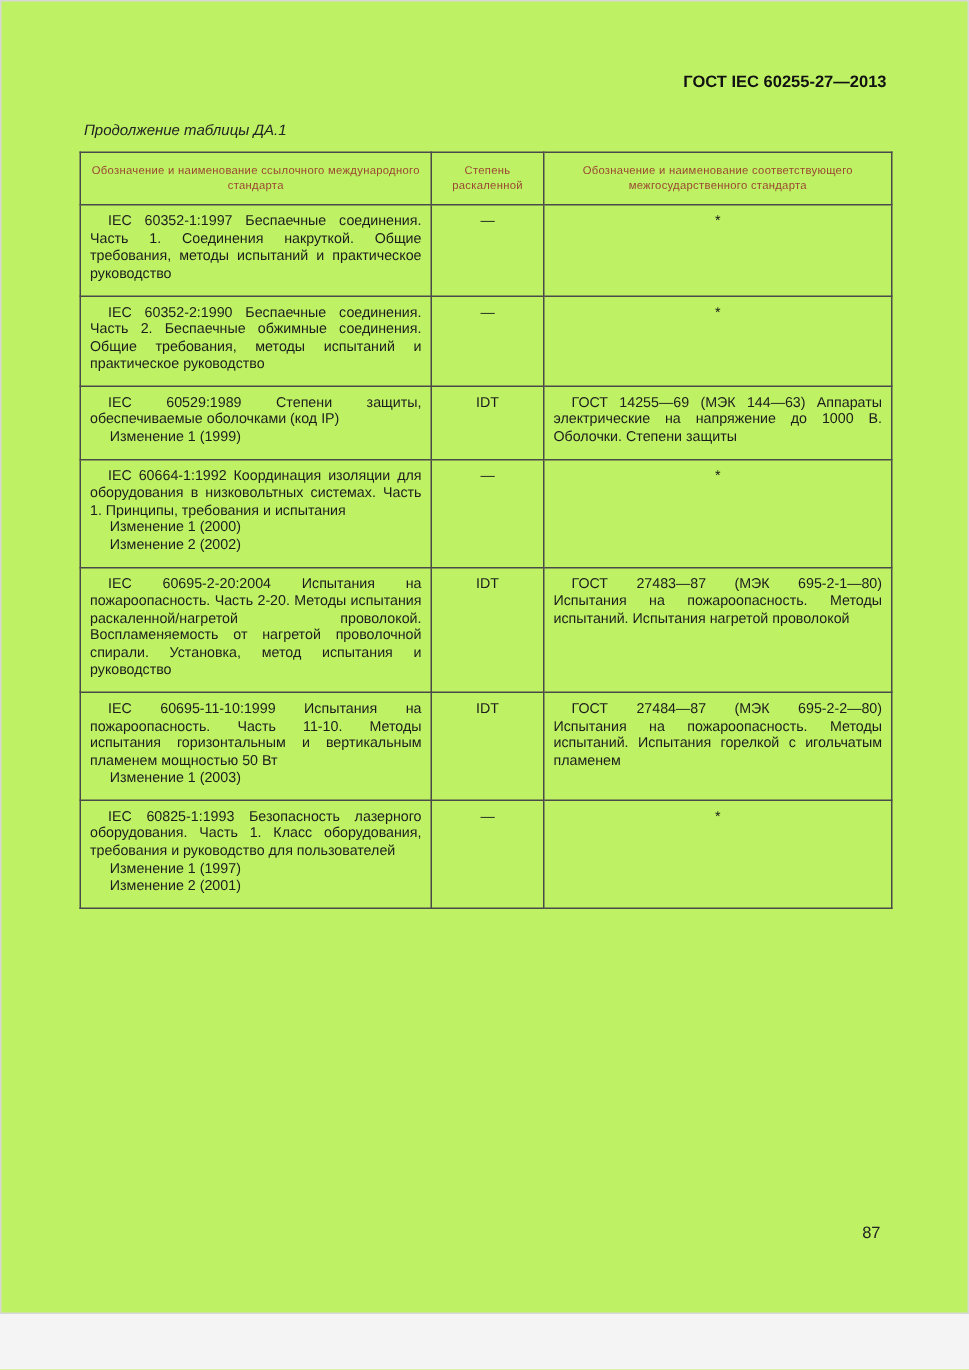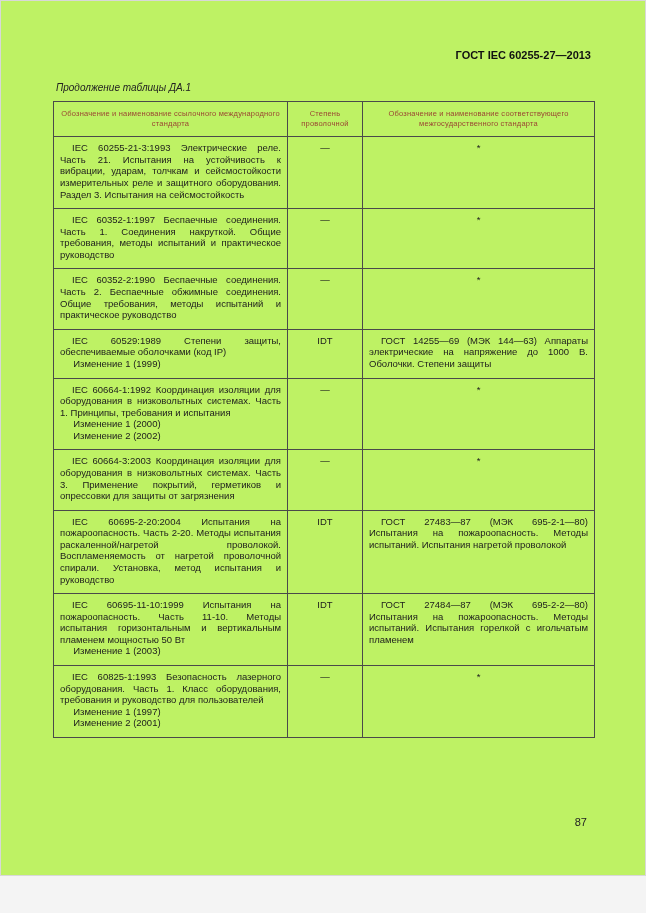--- a/index.html
+++ b/index.html
@@ -100,55 +100,45 @@
 
   <table class="std-table">
     <colgroup>
       <col style="width:234px">
       <col style="width:75px">
       <col style="width:232px">
     </colgroup>
     <thead>
       <tr>
         <th>Обозначение и наименование ссылочного международного стандарта</th>
-        <th>Степень проволочной</th>
+        <th>Степень раскаленной</th>
         <th>Обозначение и наименование соответствующего межгосударственного стандарта</th>
       </tr>
     </thead>
     <tbody>
-        <tr>
-          <td class="col-standard">IEC 60255-21-3:1993 Электрические реле. Часть 21. Испытания на устойчивость к вибрации, ударам, толчкам и сейсмостойкости измерительных реле и защитного оборудования. Раздел 3. Испытания на сейсмостойкость</td>
-          <td class="col-degree">—</td>
-          <td class="col-match star">*</td>
-        </tr>
         <tr>
           <td class="col-standard">IEC 60352-1:1997 Беспаечные соединения. Часть 1. Соединения накруткой. Общие требования, методы испытаний и практическое руководство</td>
           <td class="col-degree">—</td>
           <td class="col-match star">*</td>
         </tr>
         <tr>
           <td class="col-standard">IEC 60352-2:1990 Беспаечные соединения. Часть 2. Беспаечные обжимные соединения. Общие требования, методы испытаний и практическое руководство</td>
           <td class="col-degree">—</td>
           <td class="col-match star">*</td>
         </tr>
         <tr>
           <td class="col-standard">IEC 60529:1989 Степени защиты, обеспечиваемые оболочками (код IP)
      Изменение 1 (1999)</td>
           <td class="col-degree">IDT</td>
           <td class="col-match">ГОСТ 14255—69 (МЭК 144—63) Аппараты электрические на напряжение до 1000 В. Оболочки. Степени защиты</td>
         </tr>
         <tr>
           <td class="col-standard">IEC 60664-1:1992 Координация изоляции для оборудования в низковольтных системах. Часть 1. Принципы, требования и испытания
      Изменение 1 (2000)
      Изменение 2 (2002)</td>
-          <td class="col-degree">—</td>
-          <td class="col-match star">*</td>
-        </tr>
-        <tr>
-          <td class="col-standard">IEC 60664-3:2003 Координация изоляции для оборудования в низковольтных системах. Часть 3. Применение покрытий, герметиков и опрессовки для защиты от загрязнения</td>
           <td class="col-degree">—</td>
           <td class="col-match star">*</td>
         </tr>
         <tr>
           <td class="col-standard">IEC 60695-2-20:2004 Испытания на пожароопасность. Часть 2-20. Методы испытания раскаленной/нагретой проволокой. Воспламеняемость от нагретой проволочной спирали. Установка, метод испытания и руководство</td>
           <td class="col-degree">IDT</td>
           <td class="col-match">ГОСТ 27483—87 (МЭК 695-2-1—80) Испытания на пожароопасность. Методы испытаний. Испытания нагретой проволокой</td>
         </tr>
         <tr>
           <td class="col-standard">IEC 60695-11-10:1999 Испытания на пожароопасность. Часть 11-10. Методы испытания горизонтальным и вертикальным пламенем мощностью 50 Вт

